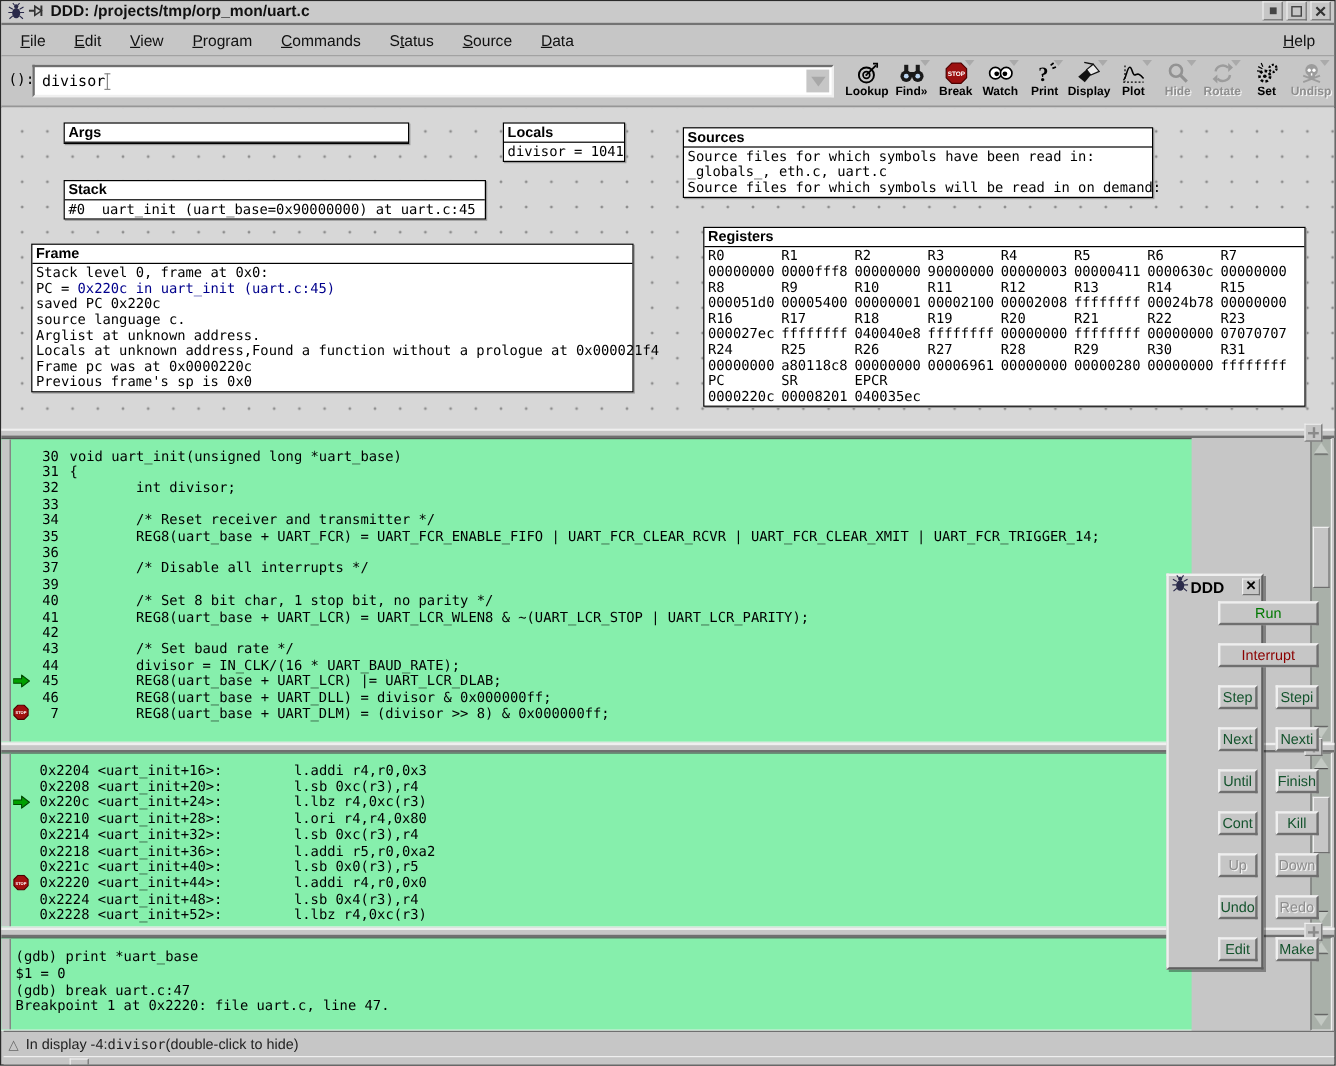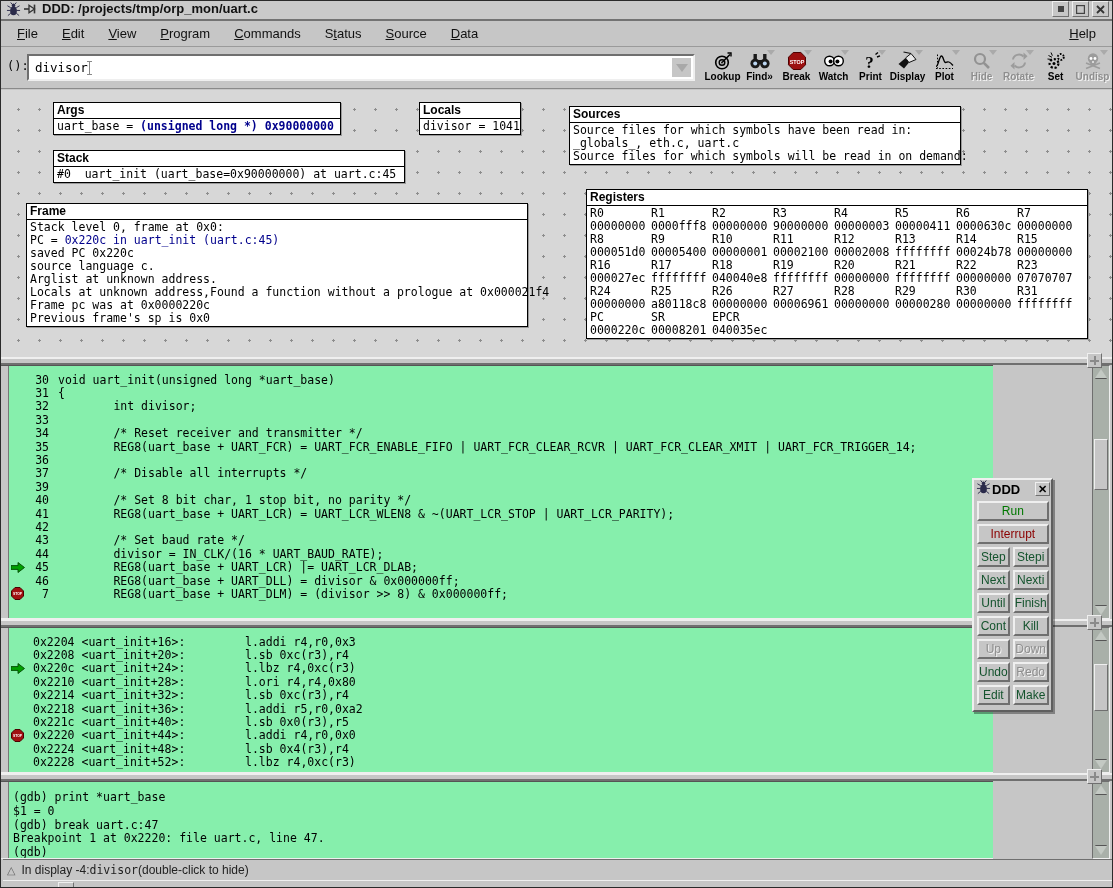--- a/index.html
+++ b/index.html
@@ -100,21 +100,21 @@
     border:1px solid; border-color:#efefef #6f6f6f #6f6f6f #efefef; }
 
   
   .cmdtool { position:absolute; left:971px; top:477px; width:81px; background:#c6c6c6;
     border:2px solid; border-color:#efefef #5f5f5f #5f5f5f #efefef; box-shadow:2px 2px 0 rgba(0,0,0,.35); z-index:10; }
   .ct-title { height:17px; display:flex; align-items:center; padding:1px 1px 0 2px; }
   .ct-title-text { font-weight:bold; font-size:13px; margin-left:1px; }
   .ct-close { margin-left:auto; width:15px; height:14px; background:#c6c6c6; border:1px solid;
     border-color:#efefef #6f6f6f #6f6f6f #efefef; display:flex; align-items:center; justify-content:center;
     font-size:11px; font-weight:bold; line-height:1; }
-  .ct-grid { display:grid; grid-template-columns:1fr 1fr; gap:3px; padding:4px 3px 5px 3px; }
+  .ct-grid { display:grid; grid-template-columns:1fr 1fr; gap:15px; padding:4px 3px 5px 3px;margin-left:38px; }
   .ct-btn { height:20px; background:#c6c6c6; border:2px solid; border-color:#efefef #6f6f6f #6f6f6f #efefef;
     display:flex; align-items:center; justify-content:center; font-size:12px; color:#14532d; white-space:nowrap; }
   .ct-btn.wide { grid-column:1 / span 2; }
   .ct-btn.green { color:#007800; }
   .ct-btn.red { color:#8b0000; }
   .ct-btn.disabled { color:#8e8e8e; text-shadow:1px 1px 0 #f2f2f2; }
 </style>
 </head>
 <body>
 
@@ -307,21 +307,20 @@
         </span>
         <span class="tlabel">Undisp</span>
       </div>
     </div>
 </div>
 
 <div class="datapane">
 
   <div class="dbox" style="left:52px; top:12px; width:288px;">
     <div class="dtitle">Args</div>
-    <div class="dbody"><span>uart_base = </span><span class="navy">(unsigned long *) 0x90000000</span></div>
   </div>
 
   <div class="dbox" style="left:418px; top:12px; width:102px;">
     <div class="dtitle">Locals</div>
     <div class="dbody">divisor = 1041</div>
   </div>
 
   <div class="dbox" style="left:568px; top:16px; width:392px;">
     <div class="dtitle">Sources</div>
     <div class="dbody" id="sources-lines"><div>Source files for which symbols have been read in:</div><div>_globals_, eth.c, uart.c</div><div>Source files for which symbols will be read in on demand:</div></div>
@@ -415,21 +414,20 @@
 </div>
 
 <div class="split" style="top:772px;"></div>
 <div class="sash" style="top:768px;"></div>
 
 <div class="pane gdbpane" style="top:780px; height:78px;" id="gdb-pane">
     <div class="gdb-line">(gdb) print *uart_base</div>
     <div class="gdb-line">$1 = 0</div>
     <div class="gdb-line">(gdb) break uart.c:47</div>
     <div class="gdb-line">Breakpoint 1 at 0x2220: file uart.c, line 47.</div>
-    <div class="gdb-line">(gdb)</div>
   </div>
 <div class="vsb" style="top:780px; height:78px;">
   <span class="sb-btn">
       <span class="tri-up"></span>
     </span>
   <span class="sb-trough"></span>
   <span class="sb-btn">
       <span class="tri-dn"></span>
     </span>
 </div>

